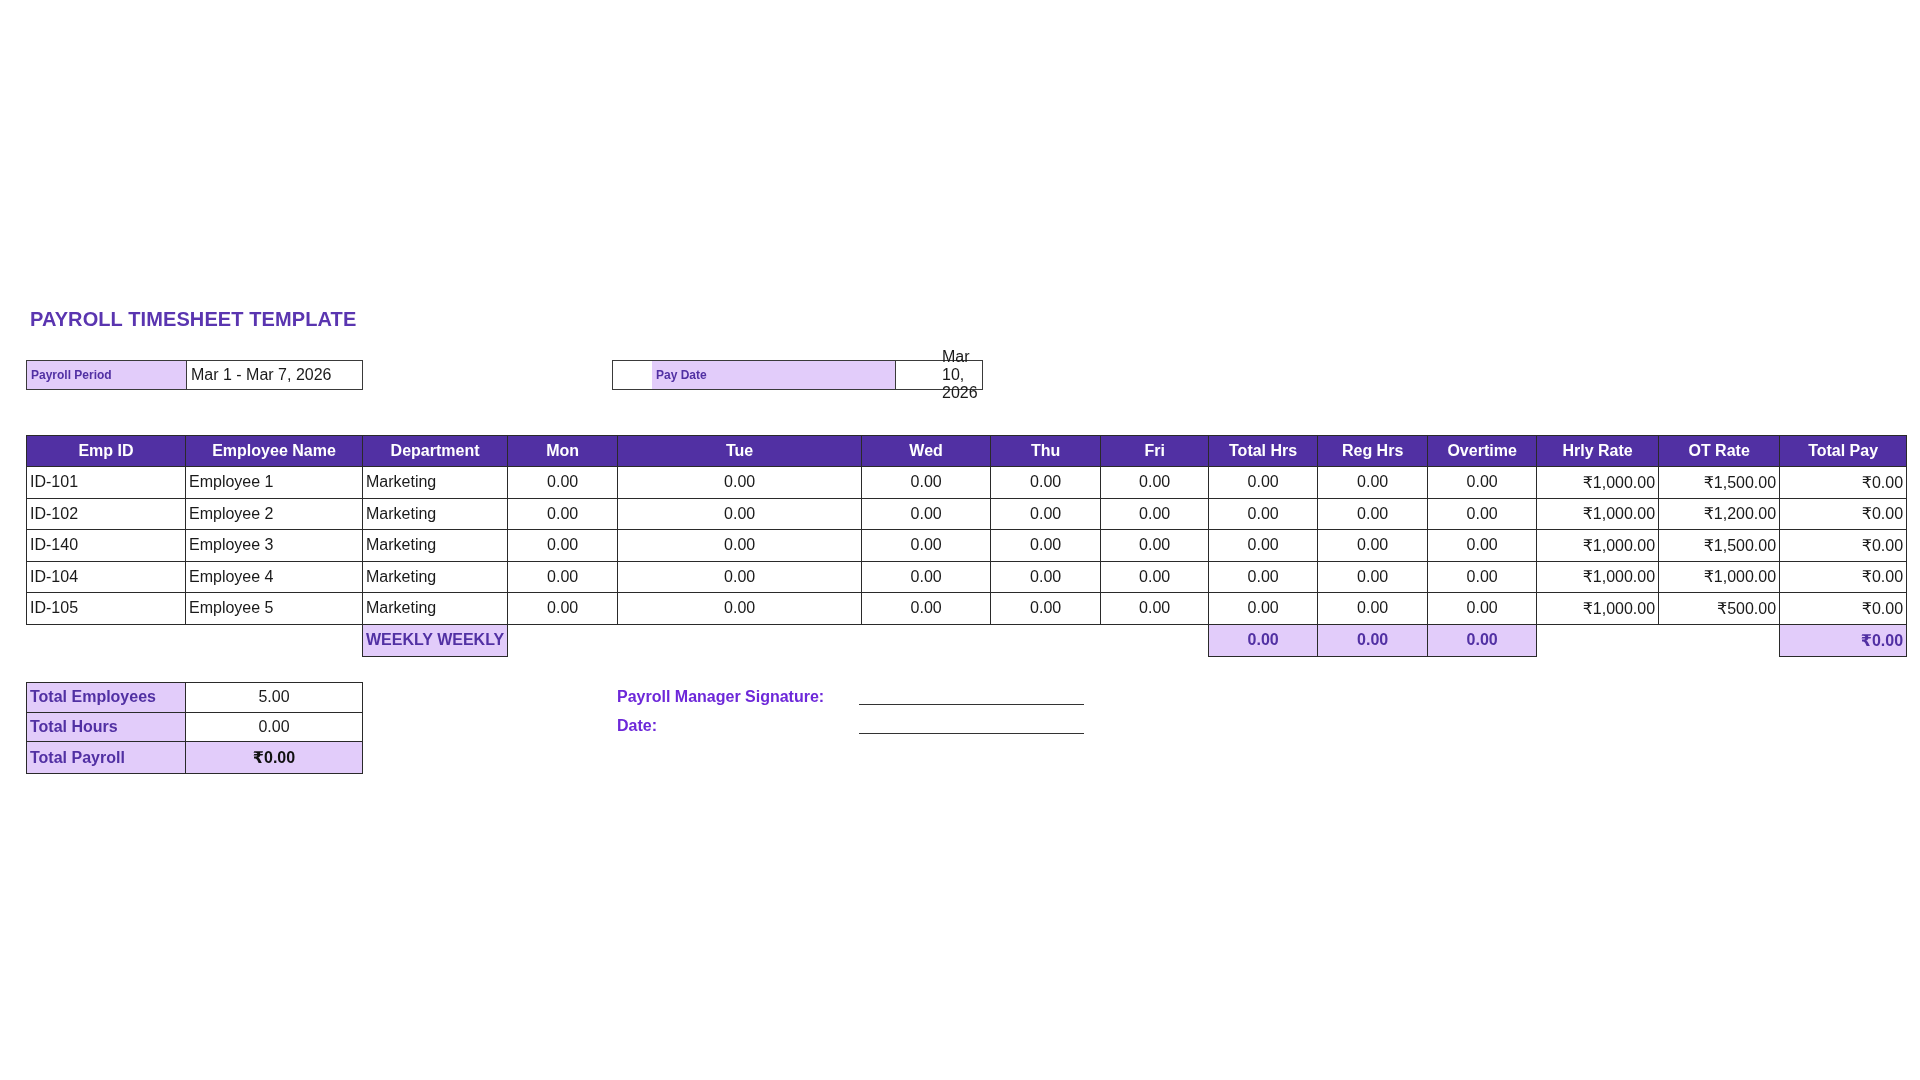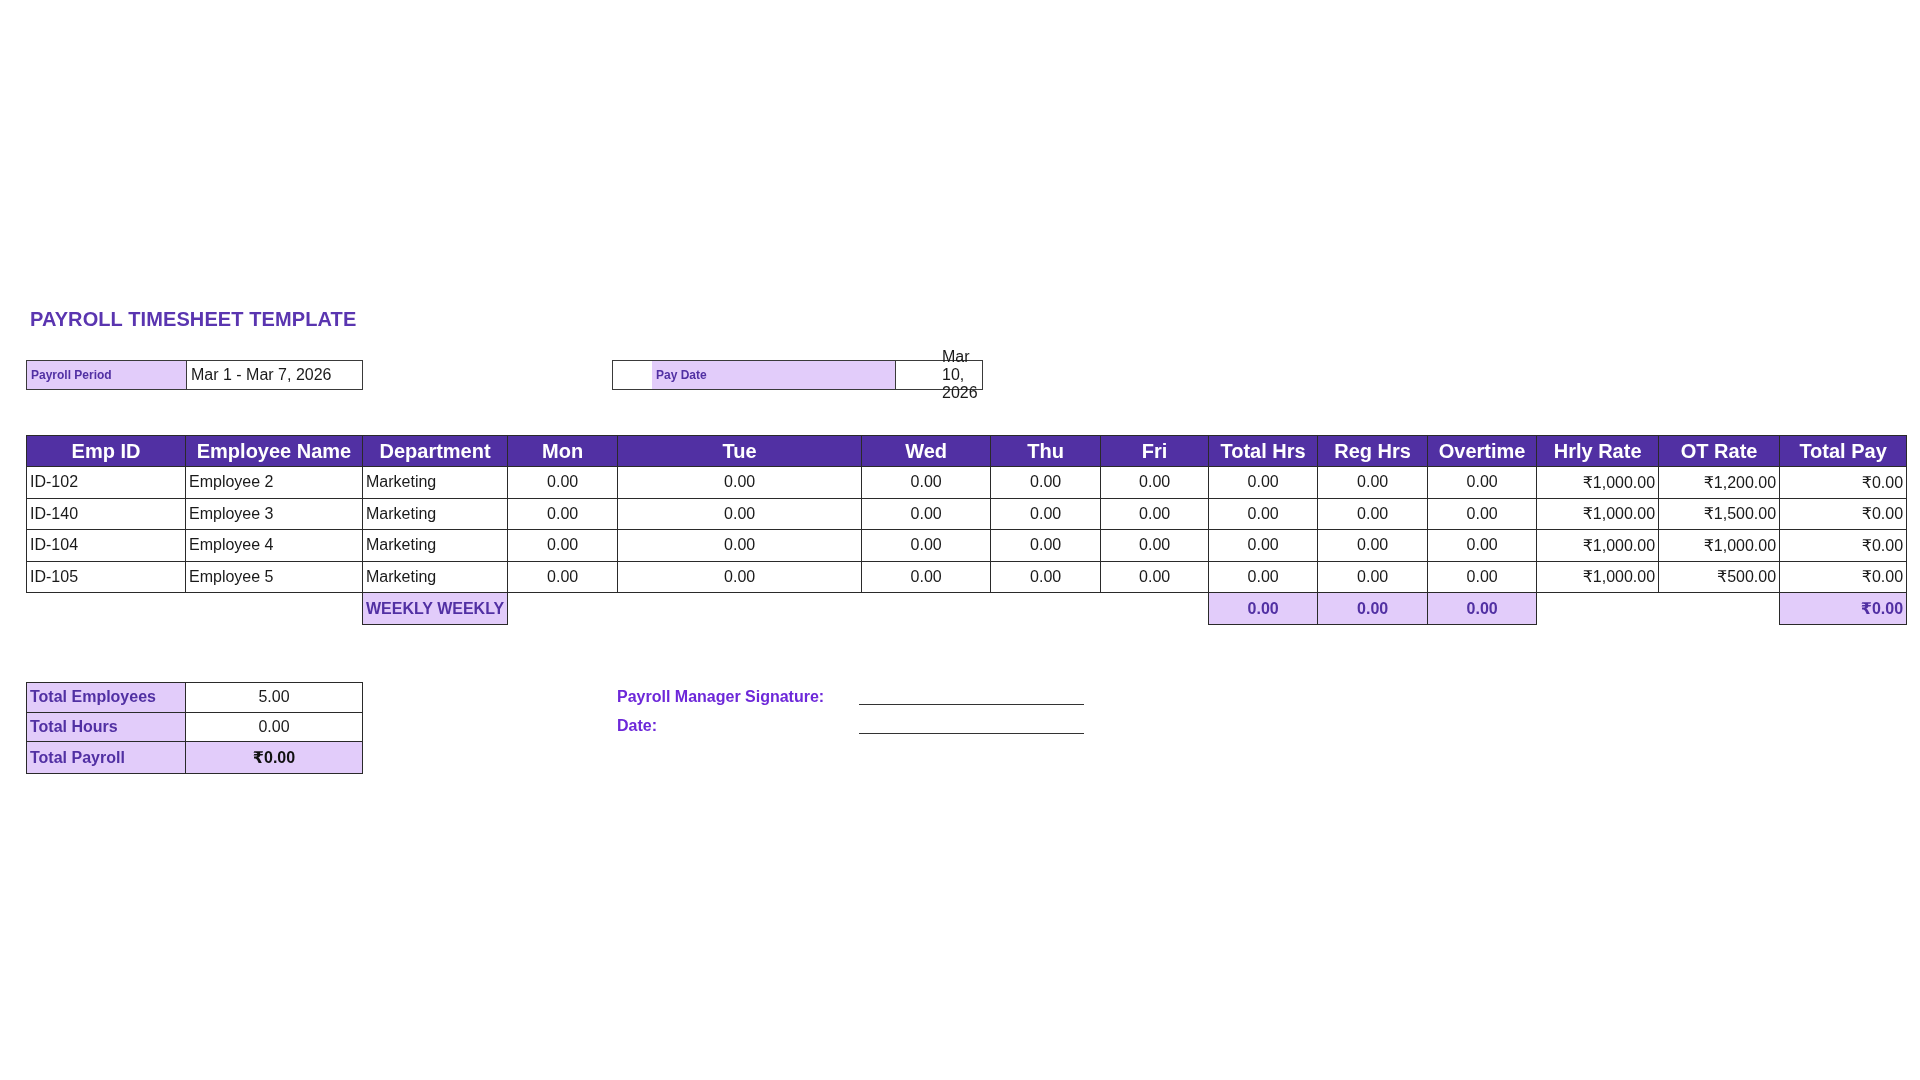--- a/index.html
+++ b/index.html
@@ -7,21 +7,21 @@
          font-family:"Liberation Sans", "DejaVu Sans", sans-serif; color:#1a1a1a; }
   .abs { position:absolute; box-sizing:border-box; }
   .title { left:30px; top:308px; font-size:20px; font-weight:bold; color:#5a35b0; letter-spacing:0.1px; white-space:nowrap; }
 
   .kv { display:flex; border:1px solid #3a3a3a; height:30px; box-sizing:border-box; }
   .kv .k { background:#e2ccfa; color:#5130a3; font-weight:bold; font-size:12px; padding:0 4px;
            display:flex; align-items:center; border-right:1px solid #3a3a3a; box-sizing:border-box; }
   .kv .v { background:#fff; font-size:16px; display:flex; align-items:center; padding:0 4px; box-sizing:border-box; }
 
   table.grid { border-collapse:collapse; table-layout:fixed; position:absolute; left:26px; top:435px; }
-  table.grid th { background:#5130a3; color:#ffffff; font-weight:bold; font-size:20px; height:30px;
+  table.grid th { background:#5130a3; color:#ffffff; font-weight:bold; font-size:16px; height:30px;
                   border:1px solid #2a2a2a; text-align:center; padding:0; white-space:nowrap; }
   table.grid td { font-size:16px; height:31.5px; border:1px solid #2a2a2a; padding:0 3px; white-space:nowrap;
                   background:#fff; box-sizing:border-box; }
   table.grid td.l { text-align:left; }
   table.grid td.c { text-align:center; }
   table.grid td.r { text-align:right; }
   table.grid tr.totals td { border:none; background:transparent; height:32px; }
   table.grid tr.totals td.tot { background:#e2ccfa; color:#5130a3; font-weight:bold; border:1px solid #2a2a2a; }
 
   table.summary { border-collapse:collapse; table-layout:fixed; position:absolute; left:26px; top:682px; }
@@ -79,20 +79,36 @@
       <th>Total Hrs</th>
       <th>Reg Hrs</th>
       <th>Overtime</th>
       <th>Hrly Rate</th>
       <th>OT Rate</th>
       <th>Total Pay</th>
     </tr>
   </thead>
   <tbody>
     <tr>
+      <td class="l">ID-101</td>
+      <td class="l">Employee 1</td>
+      <td class="l">Marketing</td>
+      <td class="c">0.00</td>
+      <td class="c">0.00</td>
+      <td class="c">0.00</td>
+      <td class="c">0.00</td>
+      <td class="c">0.00</td>
+      <td class="c">0.00</td>
+      <td class="c">0.00</td>
+      <td class="c">0.00</td>
+      <td class="r">₹1,000.00</td>
+      <td class="r">₹1,500.00</td>
+      <td class="r">₹0.00</td>
+    </tr>
+    <tr>
       <td class="l">ID-102</td>
       <td class="l">Employee 2</td>
       <td class="l">Marketing</td>
       <td class="c">0.00</td>
       <td class="c">0.00</td>
       <td class="c">0.00</td>
       <td class="c">0.00</td>
       <td class="c">0.00</td>
       <td class="c">0.00</td>
       <td class="c">0.00</td>

